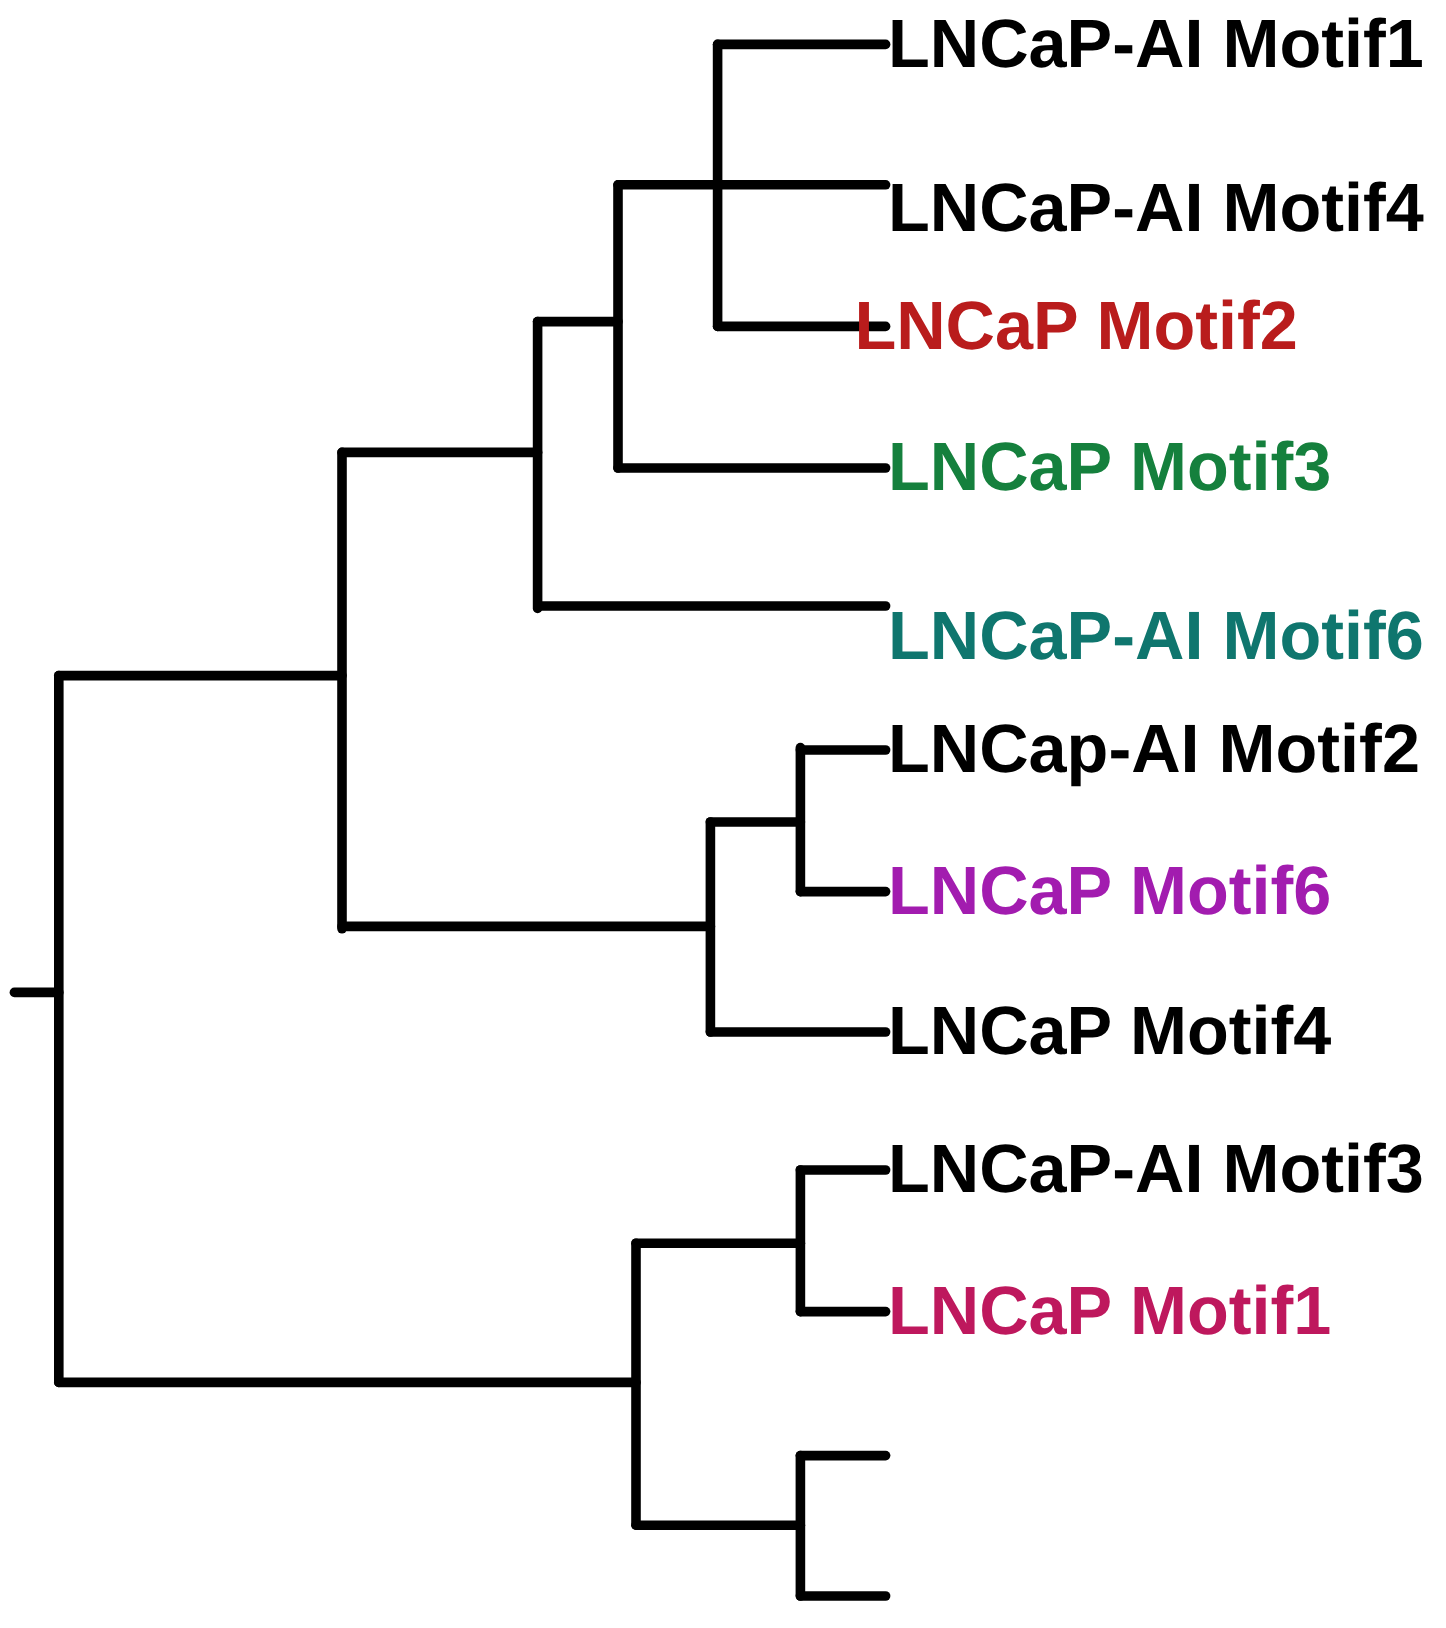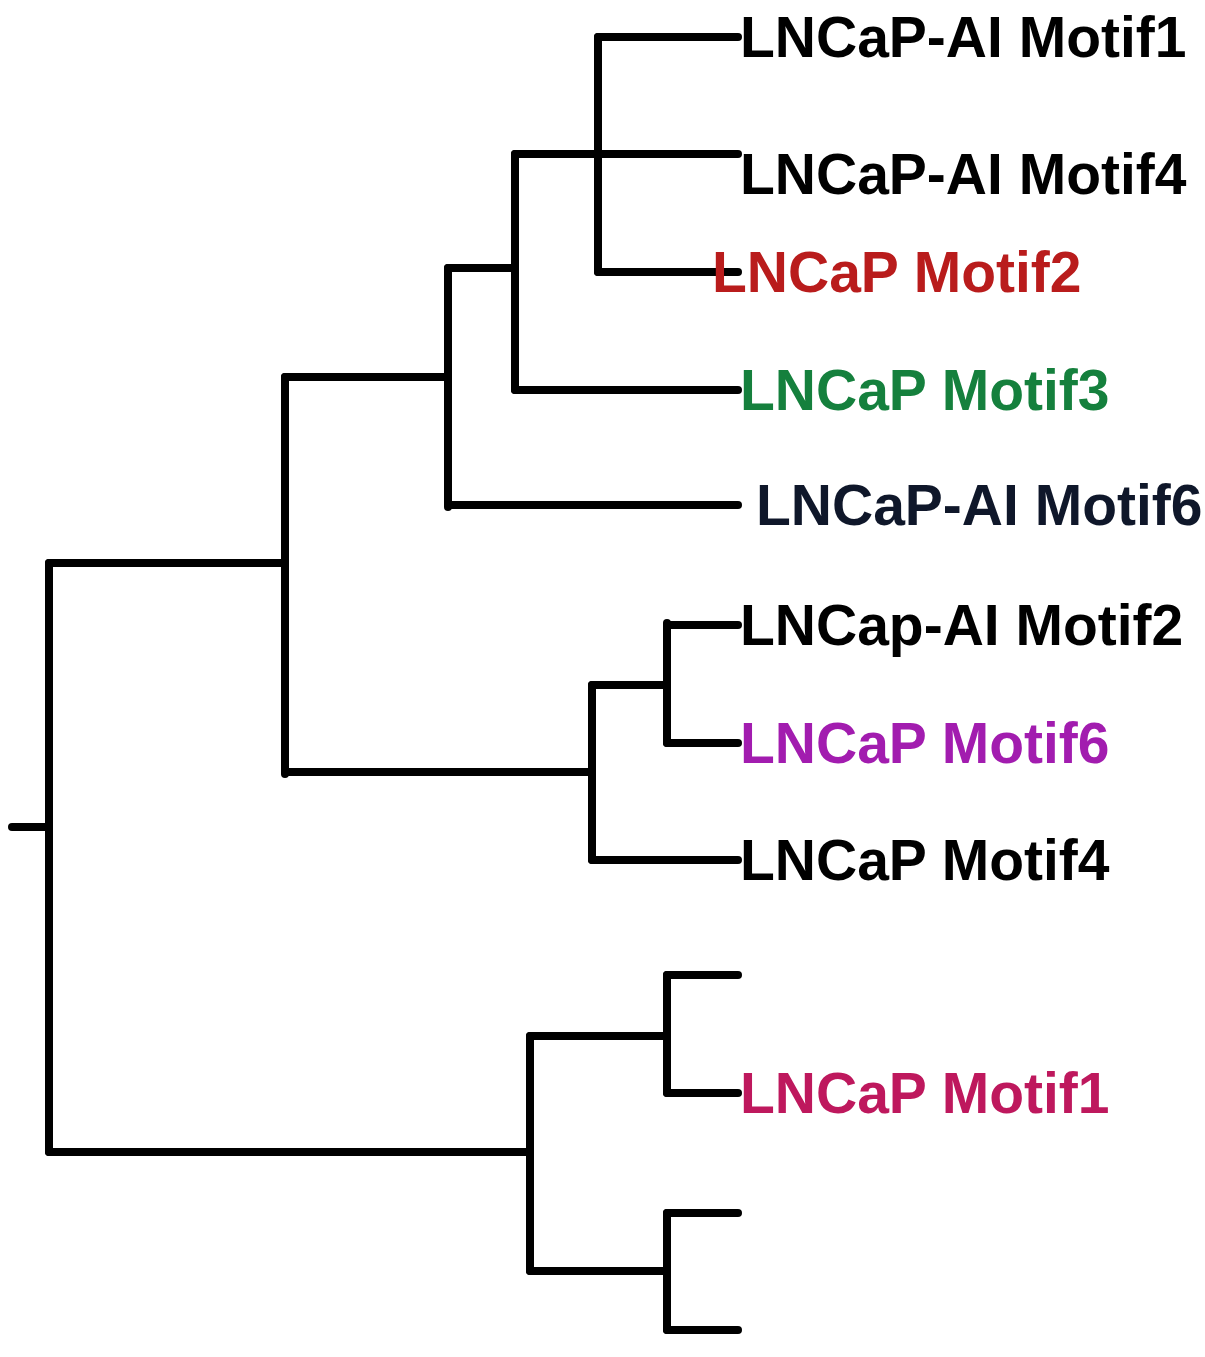--- a/index.html
+++ b/index.html
@@ -75,19 +75,20 @@
       <line x1="12" y1="827" x2="49" y2="827" stroke="#000000" stroke-width="8" stroke-linecap="round"></line>
       <line x1="49" y1="1152" x2="530" y2="1152" stroke="#000000" stroke-width="8" stroke-linecap="round"></line>
       <line x1="530" y1="1036" x2="667" y2="1036" stroke="#000000" stroke-width="8" stroke-linecap="round"></line>
       <line x1="530" y1="1271" x2="667" y2="1271" stroke="#000000" stroke-width="8" stroke-linecap="round"></line>
     </svg>
   <div class="labels-layer">
       <div class="leaf-label" style="left: 740px; top: 37px; color: rgb(0, 0, 0);">LNCaP-AI Motif1</div>
       <div class="leaf-label" style="left: 740px; top: 154px; color: #000000; margin-top: 20px;">LNCaP-AI Motif4</div>
       <div class="leaf-label" style="left: 712px; top: 272px; color: #b91c1c;">LNCaP Motif2</div>
       <div class="leaf-label" style="left: 740px; top: 390px; color: #15803d;">LNCaP Motif3</div>
-      <div class="leaf-label" style="left: 740px; top: 505px; color: #0f172a; margin-left: 16px;">LNCaP-AI Motif6</div>
+      <div class="leaf-label" style="left: 740px; top: 531px; color: #0f766e;">LNCaP-AI Motif6</div>
       <div class="leaf-label" style="left: 740px; top: 625px; color: rgb(0, 0, 0);">LNCap-AI Motif2</div>
       <div class="leaf-label" style="left: 740px; top: 743px; color: #a21caf;">LNCaP Motif6</div>
       <div class="leaf-label" style="left: 740px; top: 860px; color: rgb(0, 0, 0);">LNCaP Motif4</div>
+      <div class="leaf-label" style="left: 740px; top: 975px; color: rgb(0, 0, 0);">LNCaP-AI Motif3</div>
       <div class="leaf-label" style="left: 740px; top: 1093px; color: #be185d;">LNCaP Motif1</div>
     </div>
 </div>
 
 </body></html>

